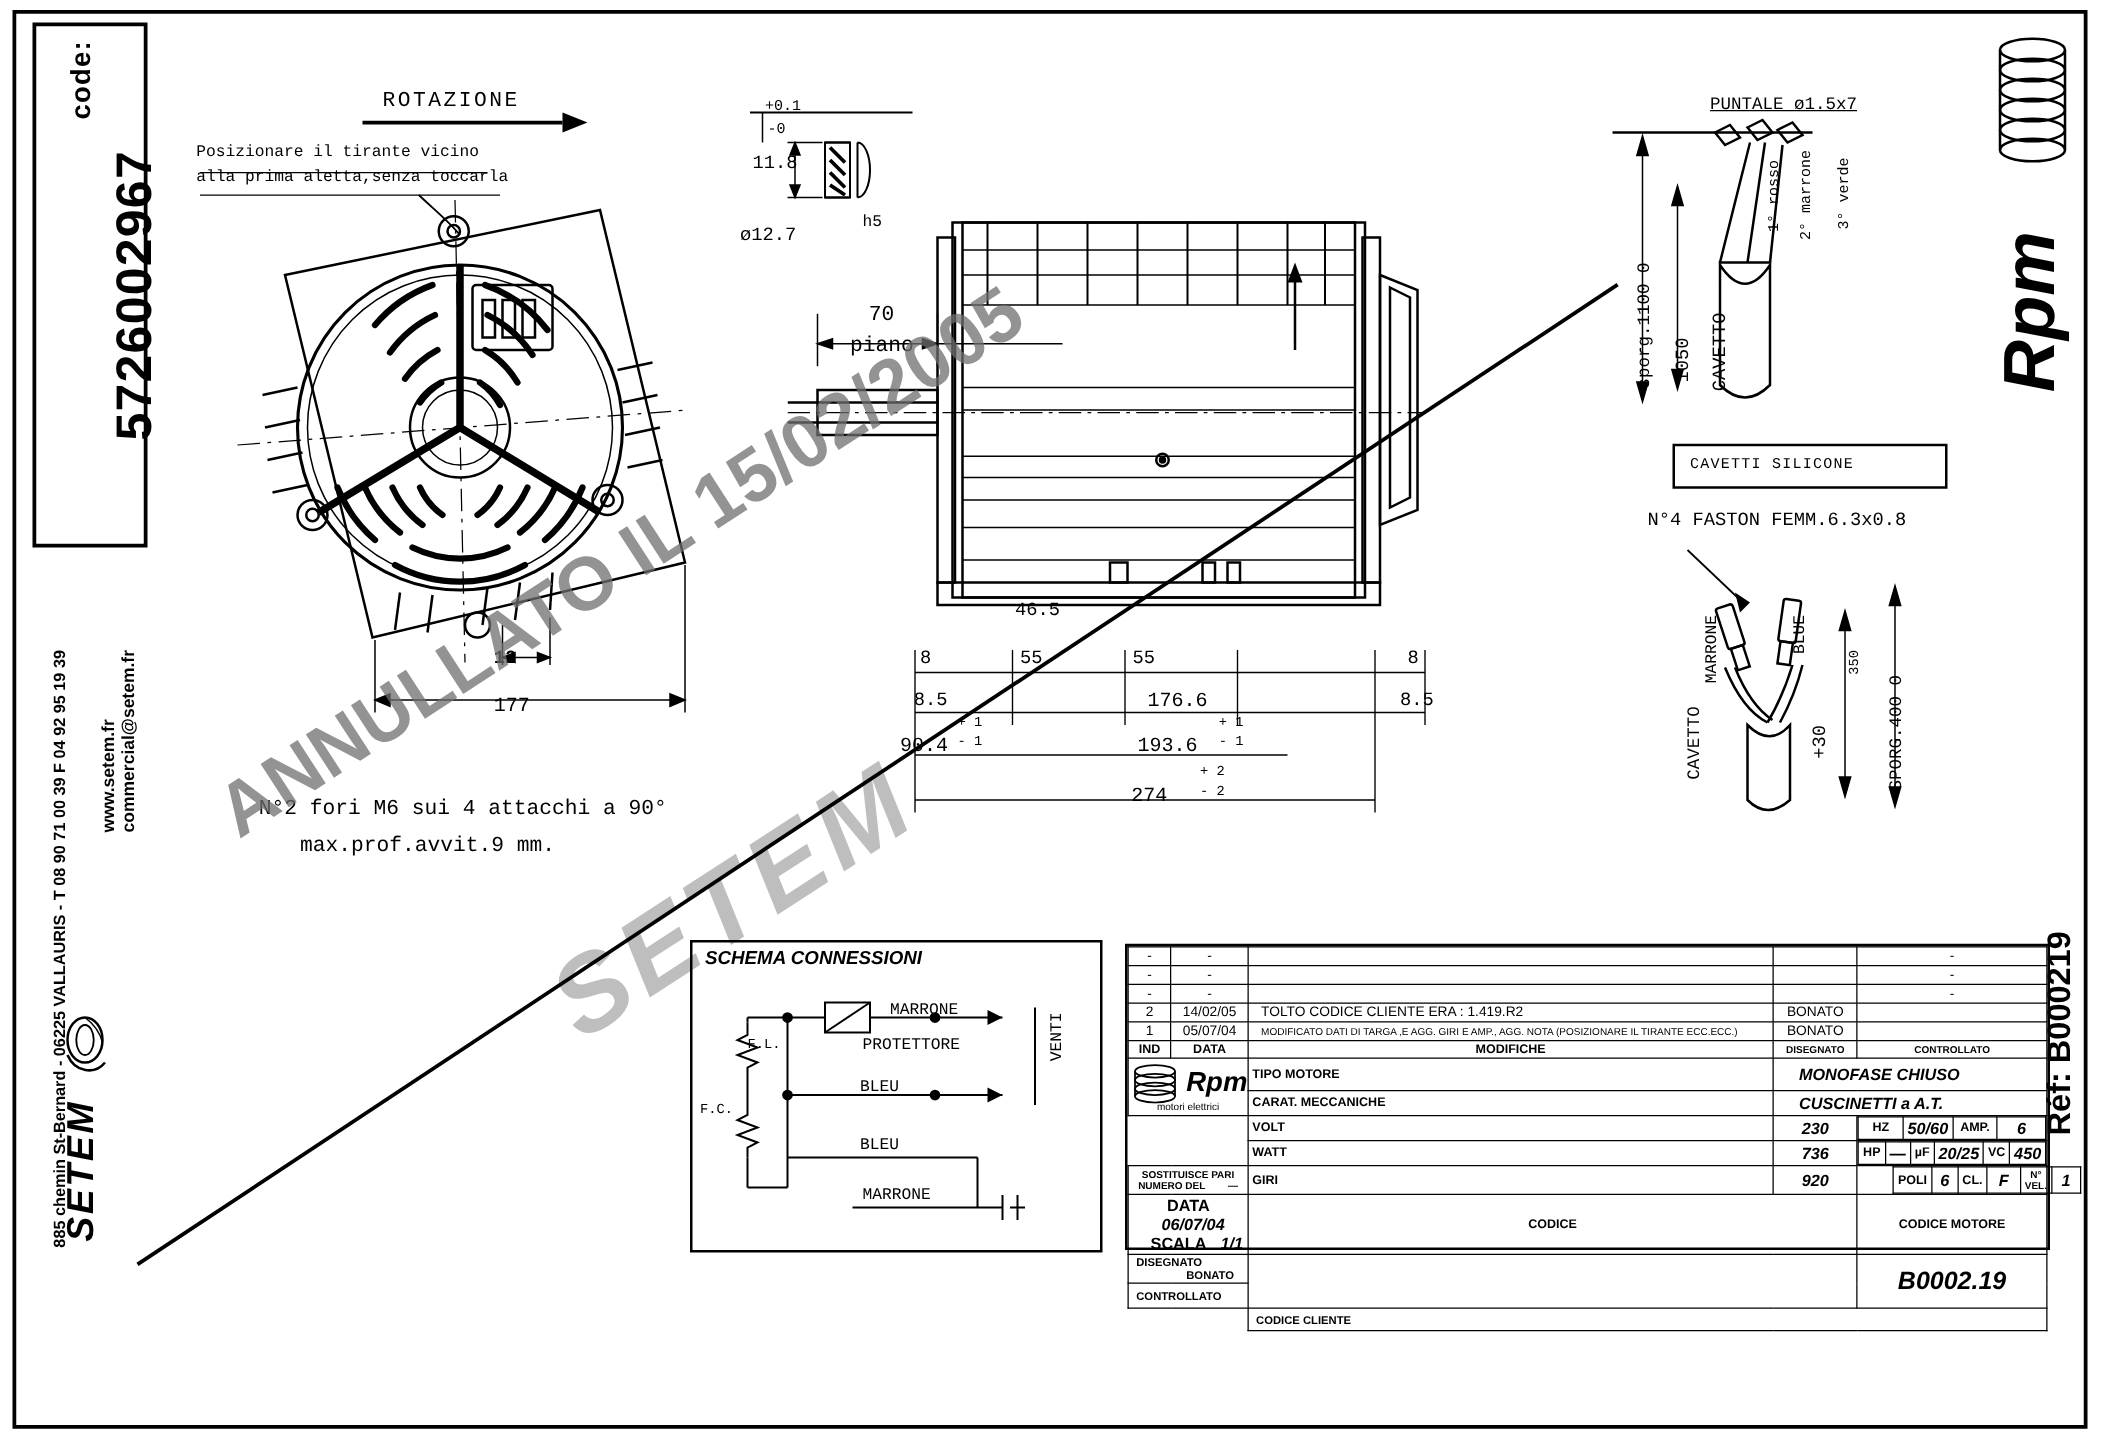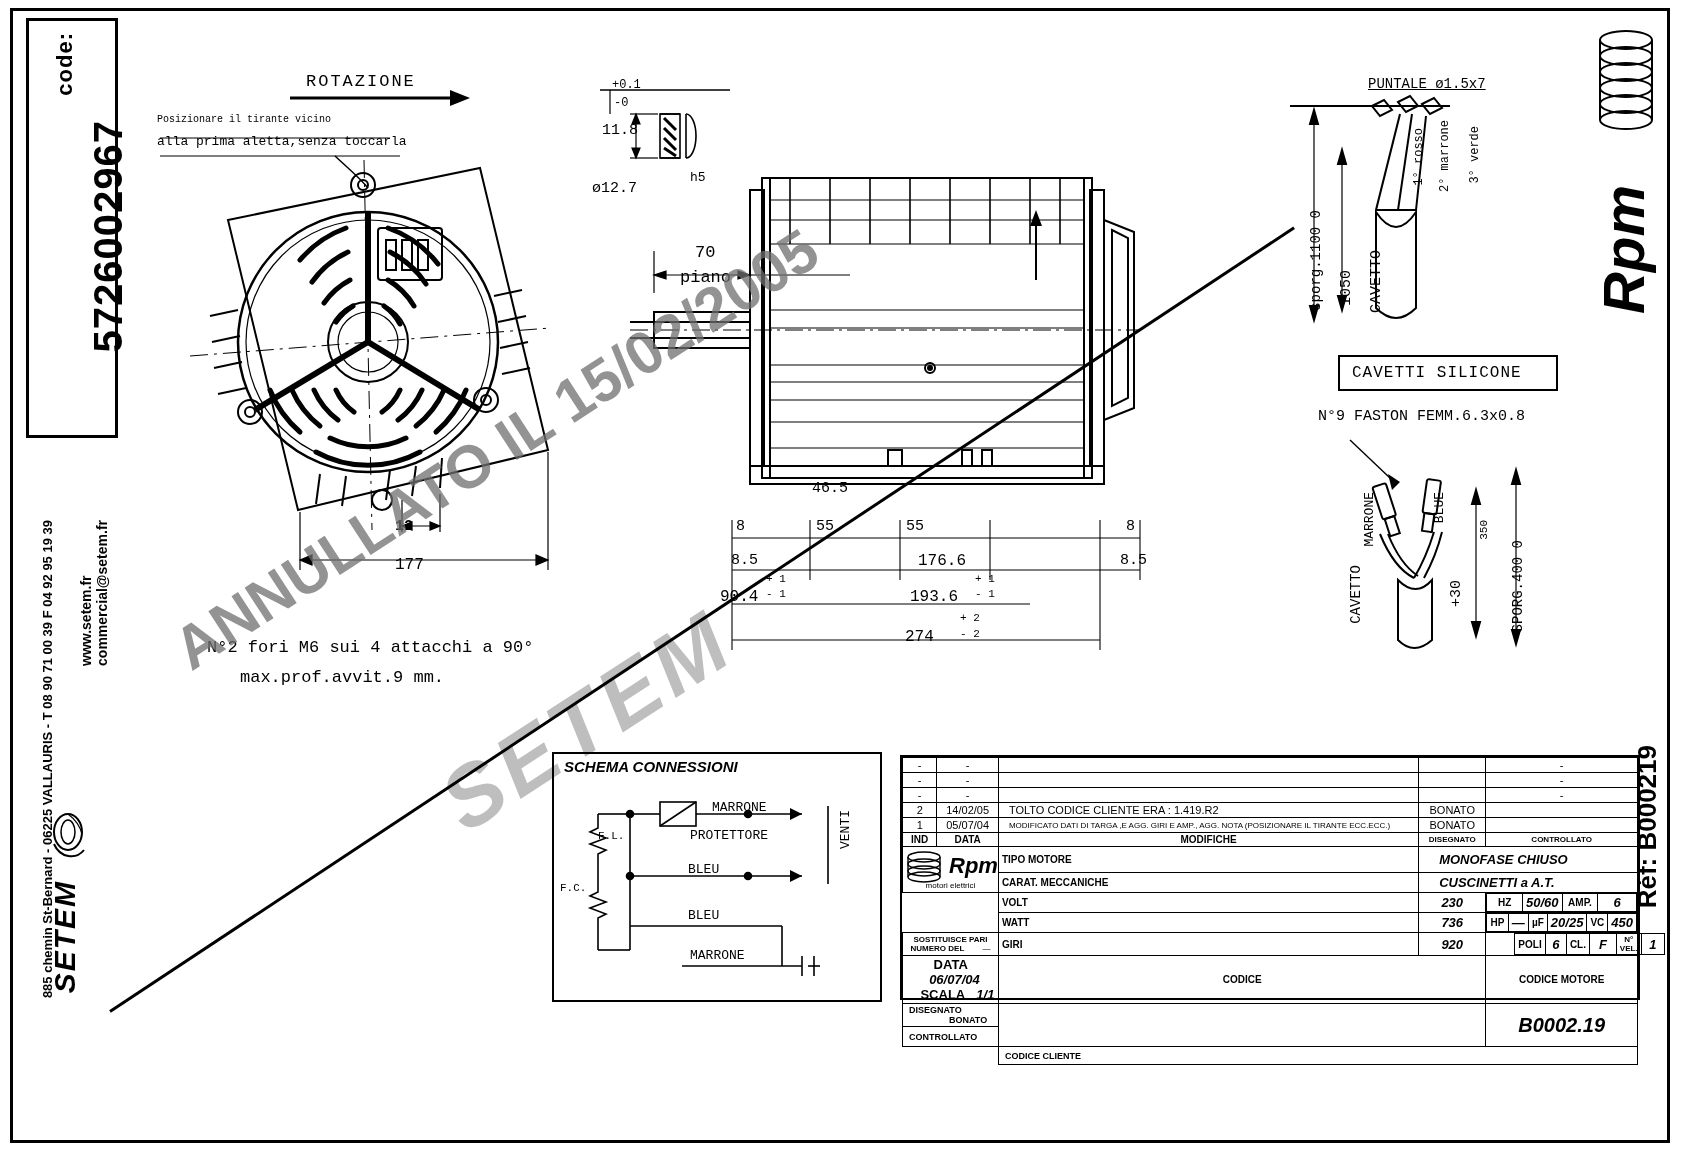--- a/index.html
+++ b/index.html
@@ -185,21 +185,21 @@
 
         <line x1="252" y1="440" x2="252" y2="472"></line>
         <line x1="290" y1="434" x2="290" y2="472"></line>
         <line x1="252" y1="466" x2="290" y2="466"></line>
         <polygon points="252,466 262,462 262,470" fill="#000"></polygon>
         <polygon points="290,466 280,462 280,470" fill="#000"></polygon>
       </g>
     </svg>
   </div>
   <div class="abs lbl" style="left:306px;top:72px;font-size:17px;letter-spacing:2px;">ROTAZIONE</div>
-  <div class="abs lbl" style="left:157px;top:114px;font-size:10px;">Posizionare il tirante vicino</div>
+  <div class="abs lbl" style="left:157px;top:114px;font-size:13px;">Posizionare il tirante vicino</div>
   <div class="abs lbl" style="left:157px;top:134px;font-size:13px;">alla prima aletta,senza toccarla</div>
   <div class="abs lbl" style="left:395px;top:518px;font-size:15px;font-weight:bold;">12</div>
   <div class="abs lbl" style="left:391px;top:521px;font-size:15px;opacity:0;"></div>
   <div class="abs lbl" style="left:395px;top:556px;font-size:16px;">177</div>
   <div class="abs lbl" style="left:207px;top:638px;font-size:17px;">N°2 fori M6 sui 4 attacchi a 90°</div>
   <div class="abs lbl" style="left:240px;top:668px;font-size:17px;">max.prof.avvit.9 mm.</div>
 
   <div class="abs" style="left:590px;top:80px;width:160px;height:150px;">
     <svg width="160" height="150" viewBox="0 0 160 150">
       <g stroke="#000" stroke-width="1.6" fill="none">
@@ -370,23 +370,23 @@
   </div>
   <div class="abs lbl" style="left:1368px;top:76px;font-size:14px;text-decoration:underline;">PUNTALE  ø1.5x7</div>
   <div class="abs lbl vert" style="left:1412px;top:128px;font-size:12px;">1° rosso</div>
   <div class="abs lbl vert" style="left:1438px;top:120px;font-size:12px;">2° marrone</div>
   <div class="abs lbl vert" style="left:1468px;top:126px;font-size:12px;">3° verde</div>
   <div class="abs lbl vert" style="left:1308px;top:210px;font-size:14px;">sporg.1100 0</div>
   <div class="abs lbl vert" style="left:1338px;top:270px;font-size:15px;">1050</div>
   <div class="abs lbl vert" style="left:1368px;top:250px;font-size:15px;">CAVETTO</div>
 
   <div class="abs" style="left:1338px;top:355px;width:220px;height:36px;border:2px solid #000;box-sizing:border-box;"></div>
-  <div class="abs lbl" style="left:1352px;top:364px;font-size:16px;letter-spacing:1px;text-align:right;">CAVETTI SILICONE</div>
-
-  <div class="abs lbl" style="left:1318px;top:408px;font-size:15px;letter-spacing:0px;">N°9 FASTON FEMM.6.3x0.8</div>
+  <div class="abs lbl" style="left:1352px;top:364px;font-size:12px;letter-spacing:1px;text-align:right;">CAVETTI SILICONE</div>
+
+  <div class="abs lbl" style="left:1318px;top:408px;font-size:15px;letter-spacing:0px;">N°4 FASTON FEMM.6.3x0.8</div>
 
   <div class="abs" style="left:1330px;top:430px;width:260px;height:230px;">
     <svg width="260" height="230" viewBox="0 0 260 230">
       <g stroke="#000" fill="none" stroke-width="2">
         <path d="M20 10 L60 48" stroke-width="1.4"></path>
         <polygon points="58,44 70,52 62,60" fill="#000" stroke="none"></polygon>
 
         <g transform="rotate(-18 60 60)">
           <rect x="44" y="52" width="14" height="34" rx="2"></rect>
           <rect x="46" y="86" width="10" height="18"></rect>

